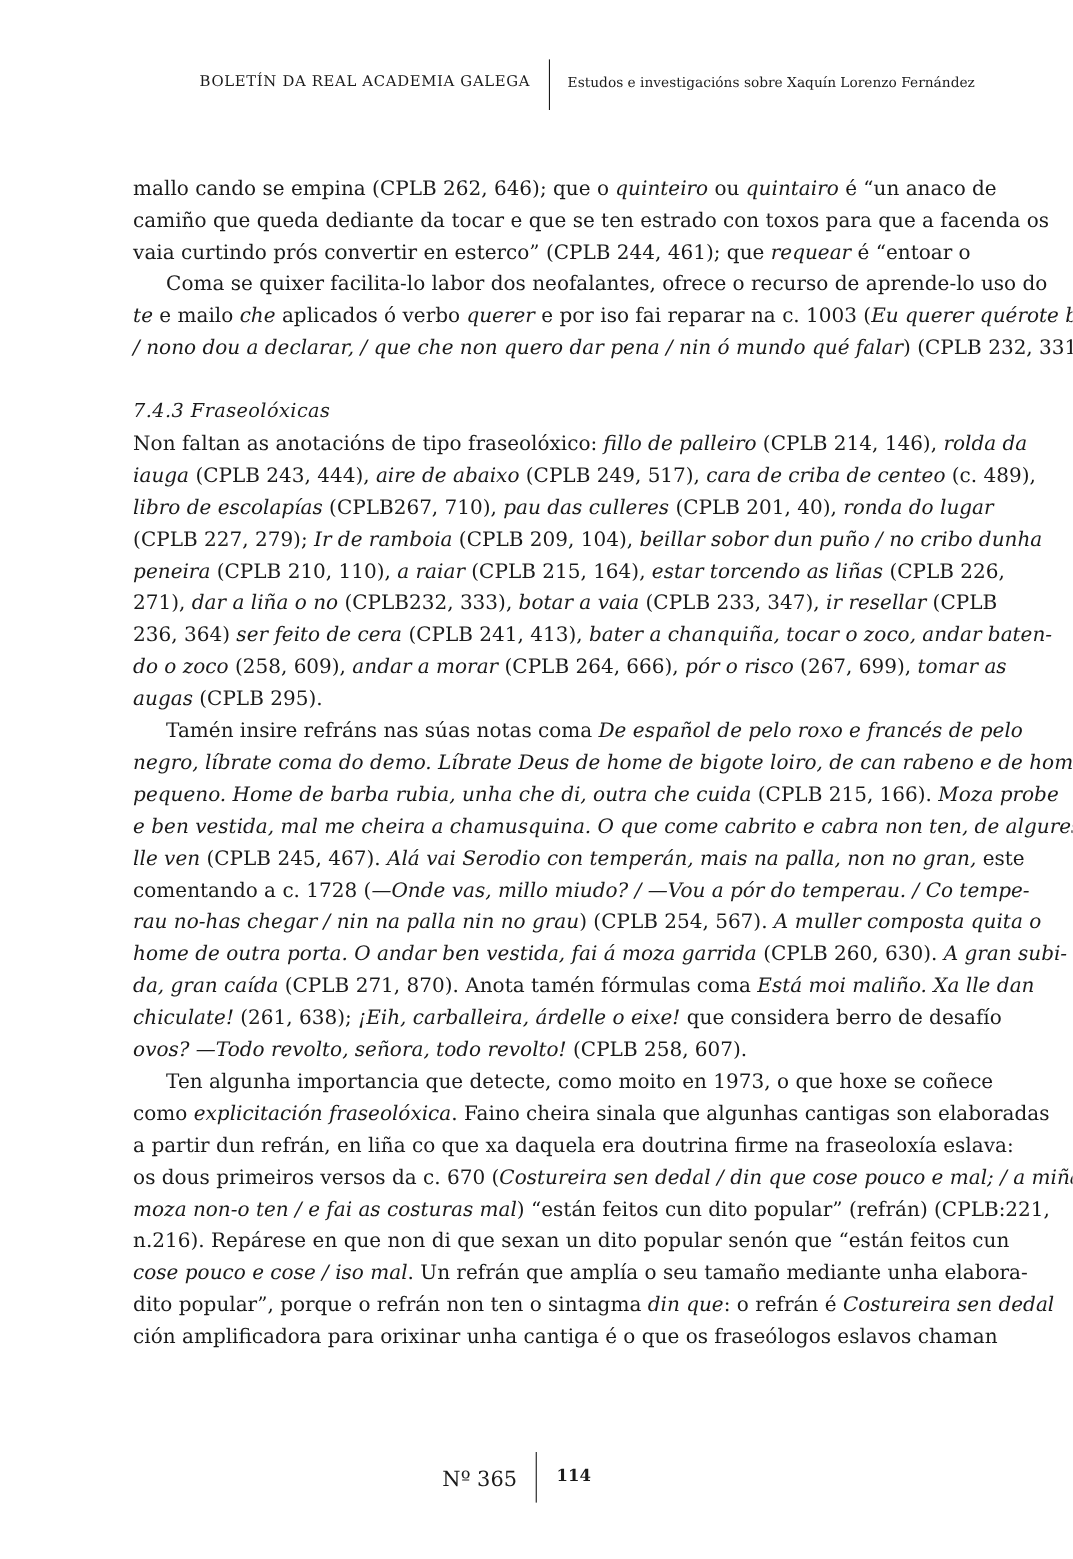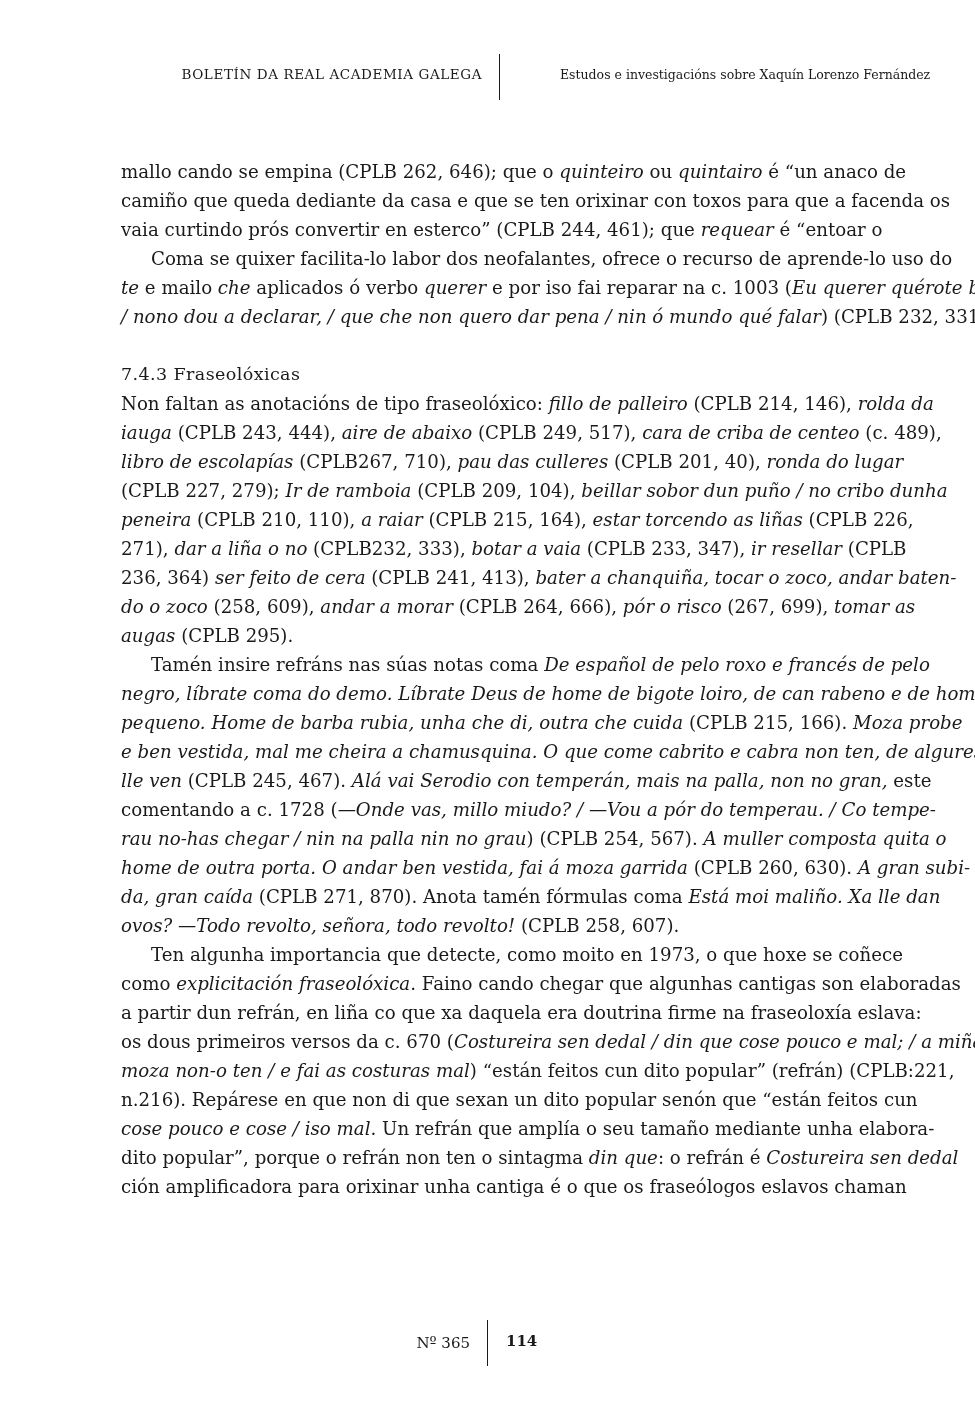--- a/index.html
+++ b/index.html
@@ -1,46 +1,46 @@
 <!DOCTYPE html>
 <html><head>
   <meta charset="utf-8">
   <style>
     html, body { margin: 0; padding: 0; background: #ffffff; }
     body { width: 975px; height: 1417px; position: relative; overflow: hidden; color: #1a1a1a; font-family: "DejaVu Serif", serif; }
     .header { position: absolute; top: 54px; left: 12px; width: 975px; height: 46px; }
     .header .journal { position: absolute; right: 505px; top: 12px; font-size: 13.5px; letter-spacing: 0.6px; white-space: nowrap; }
     .header .rule { position: absolute; left: 487px; top: 0; width: 1px; height: 46px; background: #1a1a1a; }
-    .header .section { position: absolute; left: 504px; top: 13px; font-size: 12.5px; white-space: nowrap; margin-left: 44px; }
+    .header .section { position: absolute; left: 504px; top: 13px; font-size: 12.5px; white-space: nowrap; }
     .body-text { position: absolute; left: 121px; top: 157px; width: 735px; font-size: 18.2px; }
     .line { height: 29px; line-height: 29px; white-space: nowrap; text-align: justify; text-align-last: justify; overflow: visible; }
     .line.last { text-align-last: left; }
     .line.indent { padding-left: 30px; }
     .gap { height: 29px; }
-    .heading { height: 29px; line-height: 29px; font-size: 17.5px; letter-spacing: 0.4px; }
+    .heading { height: 29px; line-height: 29px; font-size: 17.5px; letter-spacing: 0.4px; font-style: italic; }
     em { font-style: italic; }
     .footer { position: absolute; top: 1320px; left: 0; width: 975px; height: 48px; }
-    .footer .issue { position: absolute; right: 505px; top: 14px; font-size: 15px; }
+    .footer .issue { position: absolute; right: 505px; top: 14px; font-size: 19px; }
     .footer .rule { position: absolute; left: 487px; top: 0; width: 1px; height: 46px; background: #1a1a1a; }
     .footer .page { position: absolute; left: 506px; top: 12px; font-size: 15px; font-weight: bold; }
   </style>
 </head>
 <body>
 
 <div class="header">
   <span class="journal">BOLETÍN DA REAL ACADEMIA GALEGA</span>
   <div class="rule"></div>
   <span class="section">Estudos e investigacións sobre Xaquín Lorenzo Fernández</span>
 </div>
 
 <div class="body-text">
   <div id="part1">
       <div>
         <div class="line"><span>mallo cando se empina (CPLB 262, 646); que o </span><em>quinteiro</em><span> ou </span><em>quintairo</em><span> é “un anaco de</span></div>
-        <div class="line"><span>camiño que queda dediante da casa e que se ten orixinar con toxos para que a facenda os</span></div>
+        <div class="line"><span>camiño que queda dediante da tocar e que se ten estrado con toxos para que a facenda os</span></div>
         <div class="line"><span>vaia curtindo prós convertir en esterco” (CPLB 244, 461); que </span><em>requear</em><span> é “entoar o</span></div>
       </div>
       <div>
         <div class="line indent"><span>Coma se quixer facilita-lo labor dos neofalantes, ofrece o recurso de aprende-lo uso do</span></div>
         <div class="line"><em>te</em><span> e mailo </span><em>che</em><span> aplicados ó verbo </span><em>querer</em><span> e por iso fai reparar na c. 1003 (</span><em>Eu querer quérote ben,</em></div>
         <div class="line last"><em>/ nono dou a declarar, / que che non quero dar pena / nin ó mundo qué falar</em><span>) (CPLB 232, 331).</span></div>
       </div>
     </div>
   <div class="gap"></div>
   <div class="heading">7.4.3  Fraseolóxicas</div>
@@ -59,25 +59,26 @@
       <div>
         <div class="line indent"><span>Tamén insire refráns nas súas notas coma </span><em>De español de pelo roxo e francés de pelo</em></div>
         <div class="line"><em>negro, líbrate coma do demo. Líbrate Deus de home de bigote loiro, de can rabeno e de home</em></div>
         <div class="line"><em>pequeno. Home de barba rubia, unha che di, outra che cuida</em><span> (CPLB 215, 166). </span><em>Moza probe</em></div>
         <div class="line"><em>e ben vestida, mal me cheira a chamusquina. O que come cabrito e cabra non ten, de algures</em></div>
         <div class="line"><em>lle ven</em><span> (CPLB 245, 467). </span><em>Alá vai Serodio con temperán, mais na palla, non no gran,</em><span> este</span></div>
         <div class="line"><span>comentando a c. 1728 (</span><em>—Onde vas, millo miudo? / —Vou a pór do temperau. / Co tempe-</em></div>
         <div class="line"><em>rau no-has chegar / nin na palla nin no grau</em><span>) (CPLB 254, 567). </span><em>A muller composta quita o</em></div>
         <div class="line"><em>home de outra porta. O andar ben vestida, fai á moza garrida</em><span> (CPLB 260, 630). </span><em>A gran subi-</em></div>
         <div class="line"><em>da, gran caída</em><span> (CPLB 271, 870). Anota tamén fórmulas coma </span><em>Está moi maliño. Xa lle dan</em></div>
+        <div class="line"><em>chiculate!</em><span> (261, 638); </span><em>¡Eih, carballeira, árdelle o eixe!</em><span> que considera berro de desafío</span></div>
         <div class="line last"><em>ovos? —Todo revolto, señora, todo revolto!</em><span> (CPLB 258, 607).</span></div>
       </div>
       <div>
         <div class="line indent"><span>Ten algunha importancia que detecte, como moito en 1973, o que hoxe se coñece</span></div>
-        <div class="line"><span>como </span><em>explicitación fraseolóxica</em><span>. Faino cando chegar que algunhas cantigas son elaboradas</span></div>
+        <div class="line"><span>como </span><em>explicitación fraseolóxica</em><span>. Faino cheira sinala que algunhas cantigas son elaboradas</span></div>
         <div class="line"><span>a partir dun refrán, en liña co que xa daquela era doutrina firme na fraseoloxía eslava:</span></div>
         <div class="line"><span>os dous primeiros versos da c. 670 (</span><em>Costureira sen dedal / din que cose pouco e mal; / a miña</em></div>
         <div class="line"><em>moza non-o ten / e fai as costuras mal</em><span>) “están feitos cun dito popular” (refrán) (CPLB:221,</span></div>
         <div class="line"><span>n.216). Repárese en que non di que sexan un dito popular senón que “están feitos cun</span></div>
         <div class="line"><em>cose pouco e cose / iso mal</em><span>. Un refrán que amplía o seu tamaño mediante unha elabora-</span></div>
         <div class="line"><span>dito popular”, porque o refrán non ten o sintagma </span><em>din que</em><span>: o refrán é </span><em>Costureira sen dedal</em></div>
         <div class="line last"><span>ción amplificadora para orixinar unha cantiga é o que os fraseólogos eslavos chaman</span></div>
       </div>
     </div>
 </div>

